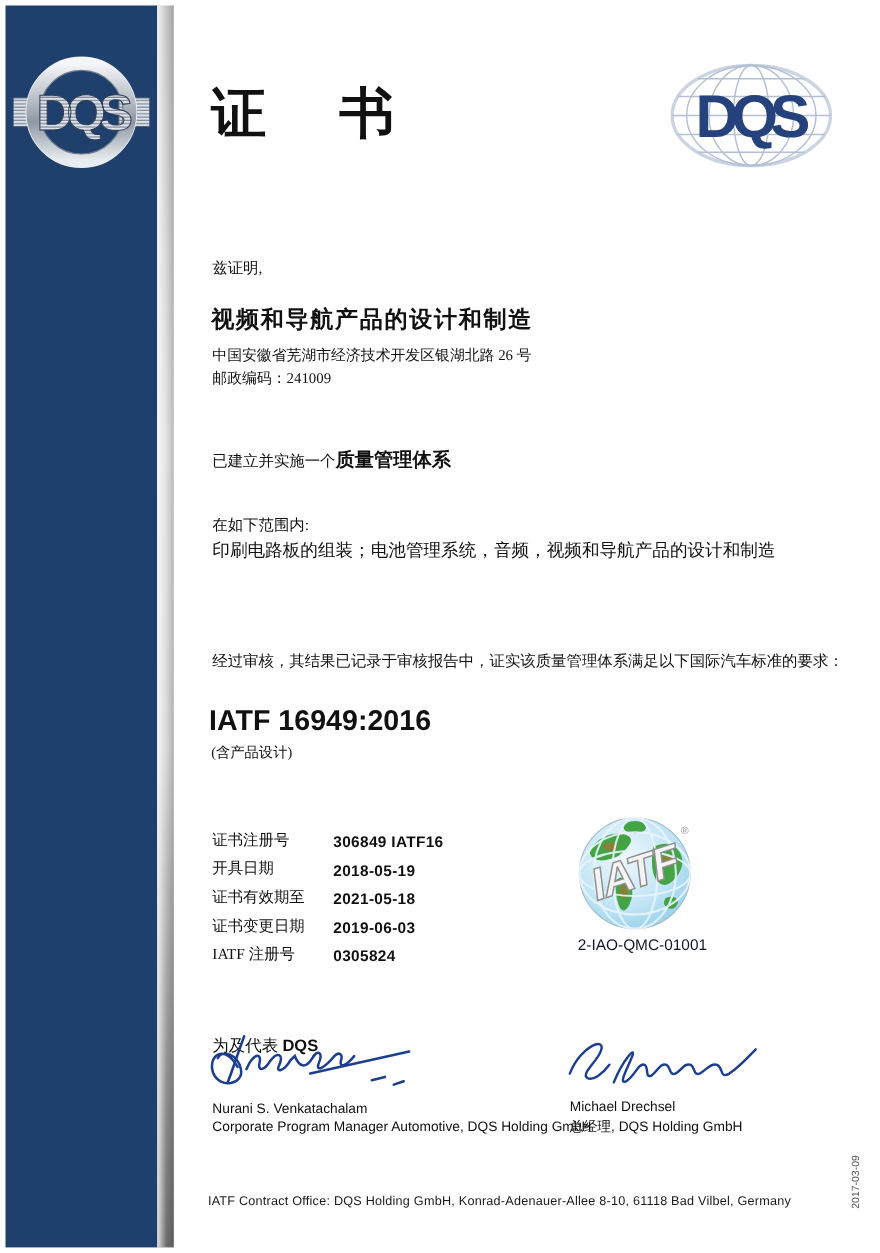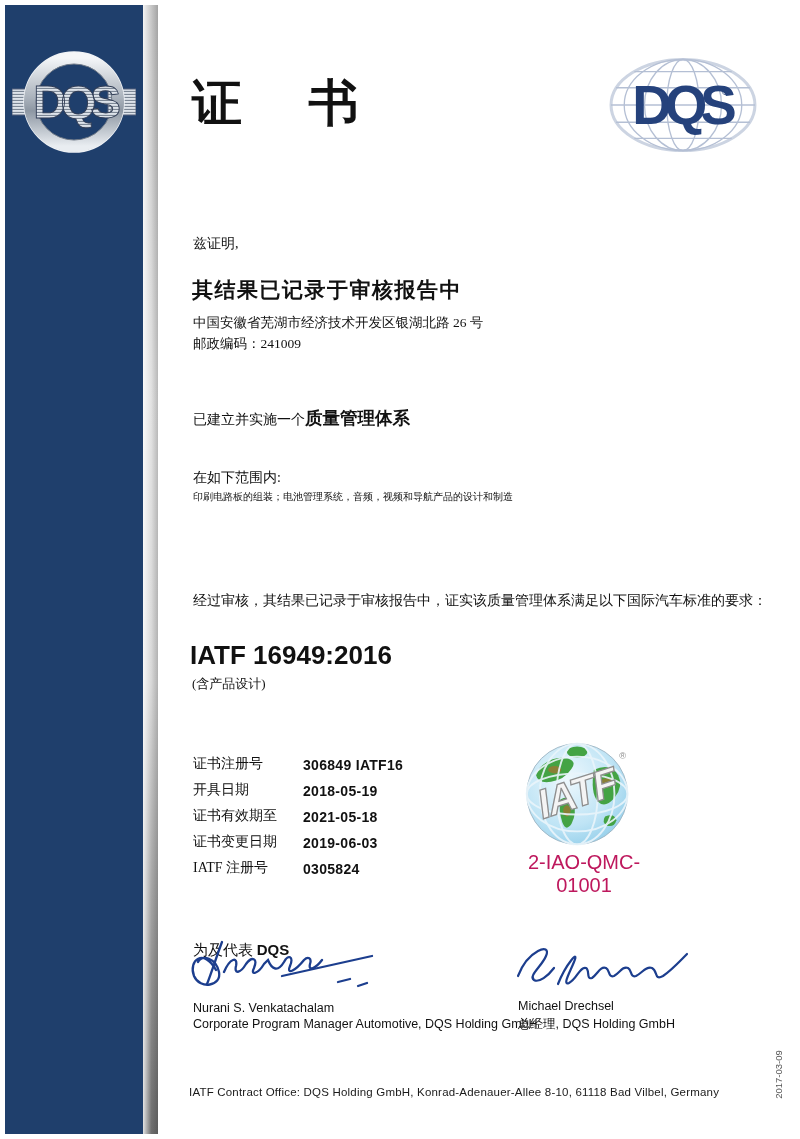--- a/index.html
+++ b/index.html
@@ -17,33 +17,33 @@
 
   .title{position:absolute;left:192px;top:70px;margin:0;font-size:50px;font-weight:600;
          word-spacing:46px;letter-spacing:4px;}
   .intro{position:absolute;left:193px;top:203px;font-size:14px;margin-top:32px;}
   .company-name{position:absolute;left:192px;top:276px;font-size:21px;font-weight:700;letter-spacing:1.5px;}
   .company-address{position:absolute;left:193px;top:314px;font-size:13.5px;}
   .company-postal{position:absolute;left:193px;top:335px;font-size:13.5px;text-align:center;}
   .statement{position:absolute;left:193px;top:406px;font-size:14px;}
   .statement .sys{font-size:17.5px;font-weight:700;font-family:"Liberation Sans",sans-serif;}
   .scope-label{position:absolute;left:193px;top:469px;font-size:14px;}
-  .scope-text{position:absolute;left:193px;top:490px;font-size:10px;white-space:nowrap;}
+  .scope-text{position:absolute;left:193px;top:490px;font-size:16px;white-space:nowrap;}
   .audit{position:absolute;left:193px;top:592px;font-size:14px;white-space:nowrap;}
   .standard{position:absolute;left:190px;top:640px;font-size:26px;font-weight:700;
             font-family:"Liberation Sans",sans-serif;}
   .standard-note{position:absolute;left:192px;top:675px;font-size:13px;}
 
   .details{position:absolute;left:193px;top:747px;font-size:14px;}
   .drow{height:26px;display:flex;align-items:flex-end;}
   .dlabel{width:110px;}
   .dvalue{font-family:"Liberation Sans",sans-serif;font-weight:600;letter-spacing:.3px;}
 
   .iatf-reg{position:absolute;left:509px;top:851px;width:150px;text-align:center;
-            font-size:20px;font-family:"Liberation Sans",sans-serif;color:#be185d;}
+            font-size:14px;font-family:"Liberation Sans",sans-serif;color:#0f172a;}
 
   .sig-heading{position:absolute;left:193px;top:897px;font-size:15px;margin-top:44px;}
   .sig-heading b{font-family:"Liberation Sans",sans-serif;}
   .sig-left{position:absolute;left:186px;top:930px;width:202px;height:68px;}
   .sig-right{position:absolute;left:512px;top:936px;width:182px;height:60px;}
   .sig-name-left{position:absolute;left:193px;top:1001px;font-size:12.5px;font-family:"Liberation Sans",sans-serif;}
   .sig-title-left{position:absolute;left:193px;top:1017px;font-size:12.5px;font-family:"Liberation Sans",sans-serif;}
   .sig-name-right{position:absolute;left:518px;top:999px;font-size:12.5px;font-family:"Liberation Sans",sans-serif;}
   .sig-title-right{position:absolute;left:518px;top:1016px;font-size:12.5px;font-family:"Liberation Sans",sans-serif;}
 
@@ -95,21 +95,21 @@
       <line x1="4" y1="50" x2="146" y2="50"></line>
       <line x1="9" y1="67" x2="141" y2="67"></line>
       <line x1="27" y1="83" x2="123" y2="83"></line>
     </g>
     <text x="73" y="69" text-anchor="middle" font-size="54" font-weight="bold" letter-spacing="-7" fill="#25427c">DQS</text>
     <text x="113" y="40" font-size="10" fill="#25427c">®</text>
   </svg>
 
   <div class="intro">兹证明,</div>
 
-  <div class="company-name">其结果已记录于审核报告中</div>
+  <div class="company-name">视频和导航产品的设计和制造</div>
   <div class="company-address">中国安徽省芜湖市经济技术开发区银湖北路 26 号</div>
   <div class="company-postal">邮政编码：241009</div>
 
   <div class="statement">
     <span>已建立并实施一个</span><span class="sys">质量管理体系</span>
   </div>
 
   <div class="scope-label">在如下范围内:</div>
   <div class="scope-text">印刷电路板的组装；电池管理系统，音频，视频和导航产品的设计和制造</div>
 

